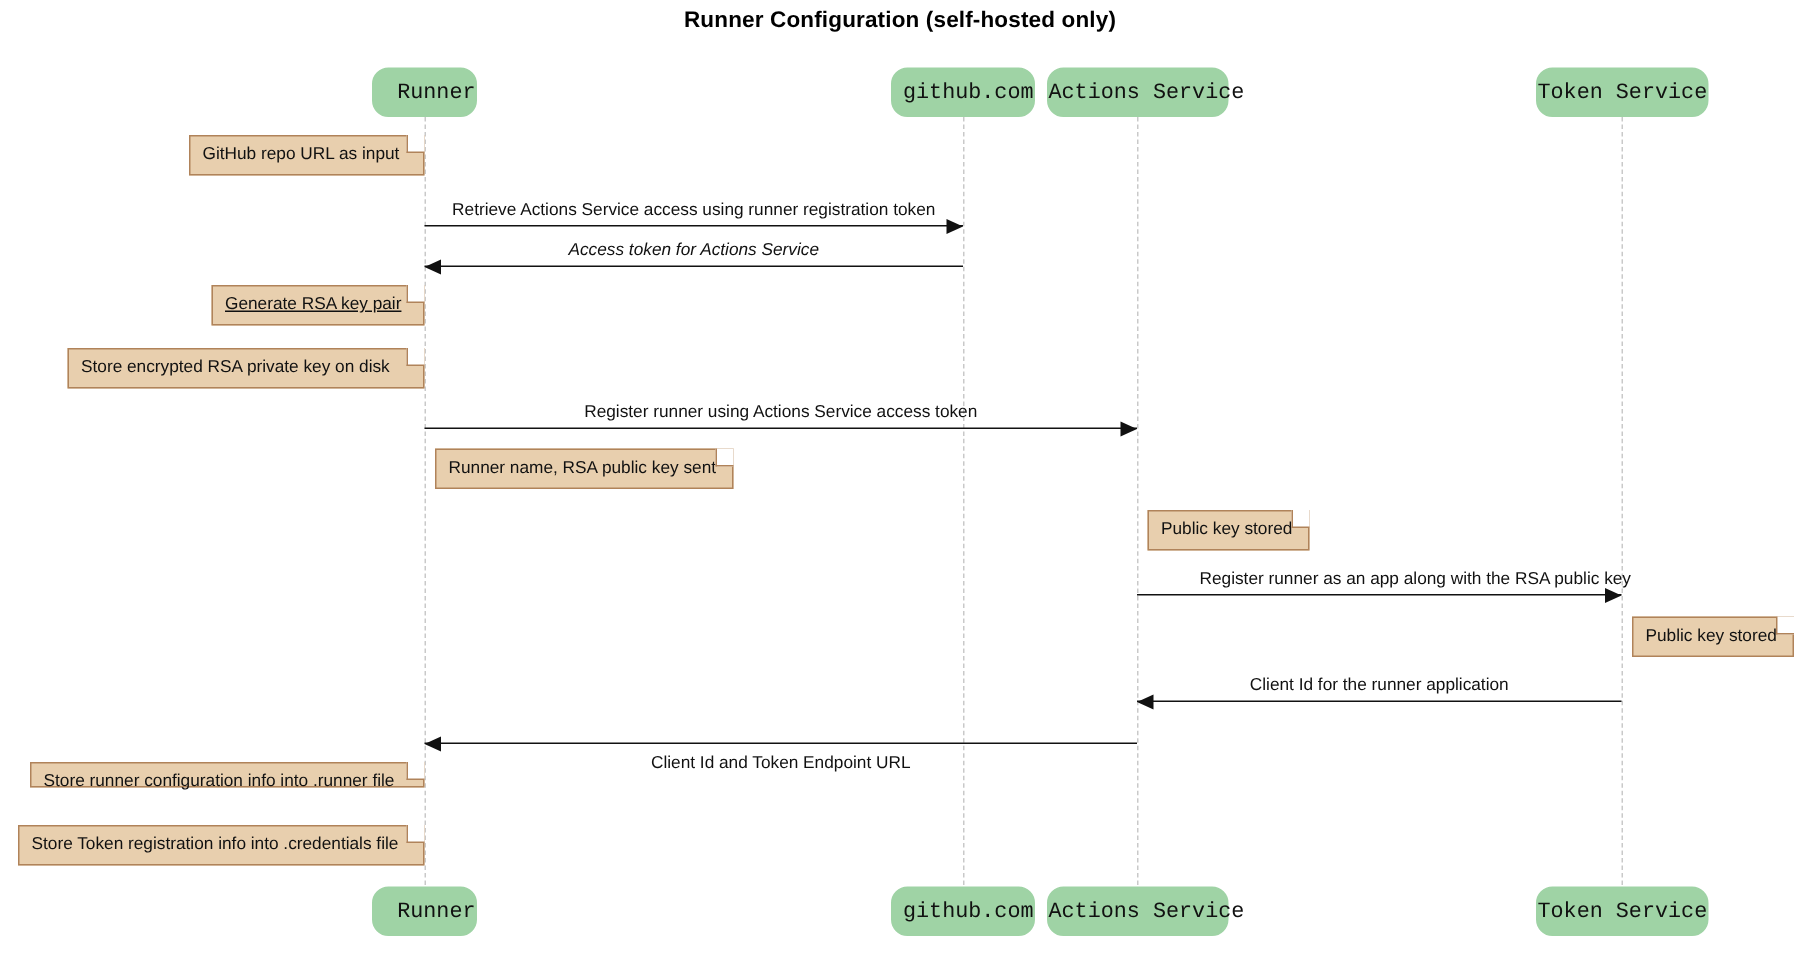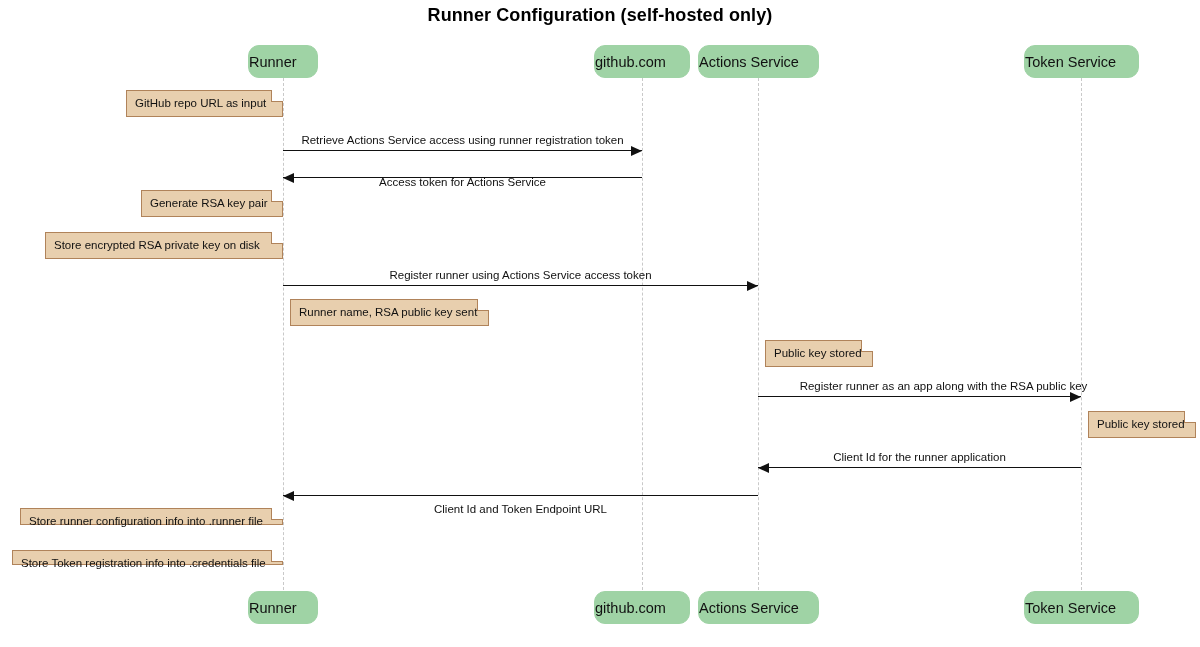--- a/index.html
+++ b/index.html
@@ -17,38 +17,39 @@
     height: 647px;
     overflow: hidden;
     background: #ffffff;
   }
   #title {
     position: absolute;
     top: 5px;
     left: 0;
     width: 1200px;
     text-align: center;
-    font-size: 18px;
+    font-size: 15px;
     font-weight: bold;
     color: #000;
     letter-spacing: 0.1px;
   }
   
   .participant {
     position: absolute;
     background: #9fd3a5;
     border: 1px solid #9fd3a5;
     border-radius: 11px;
     height: 33px;
     line-height: 33px;
-    text-align: left;
+    text-align: right;
     font-size: 14.5px;
     color: #111;
     white-space: nowrap;
     box-sizing: border-box;
+    font-family: Liberation Mono, monospace;
   }
   
   .lifeline {
     position: absolute;
     width: 0;
     border-left: 1px dashed #c9c9c9;
   }
   
   .note {
     position: absolute;
@@ -124,38 +125,38 @@
       <div class="participant" style="left: 594px; width: 96px; top: 591px;">github.com</div>
       <div class="participant" style="left: 698px; width: 121px; top: 591px;">Actions Service</div>
       <div class="participant" style="left: 1024px; width: 115px; top: 591px;">Token Service</div>
     </div>
   <div id="messages">
       <div class="msg" style="left: 283px; width: 359px; top: 150px;"></div>
       <div class="arrowhead right" style="top: 145.5px; left: 631px;"></div>
       <div class="msg-label" style="left: 283px; width: 359px; top: 134px;">Retrieve Actions Service access using runner registration token</div>
       <div class="msg" style="left: 283px; width: 359px; top: 177px;"></div>
       <div class="arrowhead left" style="top: 172.5px; left: 283px;"></div>
-      <div class="msg-label" style="left: 283px; width: 359px; top: 176px;">Access token for Actions Service</div>
+      <div class="msg-label" style="left: 283px; width: 359px; top: 161px; font-style: italic;">Access token for Actions Service</div>
       <div class="msg" style="left: 283px; width: 475px; top: 285px;"></div>
       <div class="arrowhead right" style="top: 280.5px; left: 747px;"></div>
       <div class="msg-label" style="left: 283px; width: 475px; top: 269px;">Register runner using Actions Service access token</div>
       <div class="msg" style="left: 758px; width: 323px; top: 396px;"></div>
       <div class="arrowhead right" style="top: 391.5px; left: 1070px;"></div>
       <div class="msg-label" style="left: 758px; width: 323px; top: 380px; margin-left: 24px;">Register runner as an app along with the RSA public key</div>
       <div class="msg" style="left: 758px; width: 323px; top: 467px;"></div>
       <div class="arrowhead left" style="top: 462.5px; left: 758px;"></div>
       <div class="msg-label" style="left: 758px; width: 323px; top: 451px;">Client Id for the runner application</div>
       <div class="msg" style="left: 283px; width: 475px; top: 495px;"></div>
       <div class="arrowhead left" style="top: 490.5px; left: 283px;"></div>
       <div class="msg-label" style="left: 283px; width: 475px; top: 503px;">Client Id and Token Endpoint URL</div>
     </div>
   <div id="notes">
       <div class="note" style="left: 126px; top: 90px; width: 157px; height: 27px;"><span class="fold"></span><span>GitHub repo URL as input</span></div>
-      <div class="note" style="left: 141px; top: 190px; width: 142px; height: 27px;"><span class="fold"></span><span>Generate RSA key pair</span></div>
+      <div class="note" style="left: 141px; top: 190px; width: 142px; height: 27px; text-decoration: underline;"><span class="fold"></span><span>Generate RSA key pair</span></div>
       <div class="note" style="left: 45px; top: 232px; width: 238px; height: 27px;"><span class="fold"></span><span>Store encrypted RSA private key on disk</span></div>
       <div class="note" style="left: 290px; top: 299px; width: 199px; height: 27px;"><span class="fold"></span><span>Runner name, RSA public key sent</span></div>
       <div class="note" style="left: 765px; top: 340px; width: 108px; height: 27px;"><span class="fold"></span><span>Public key stored</span></div>
       <div class="note" style="left: 1088px; top: 411px; width: 108px; height: 27px;"><span class="fold"></span><span>Public key stored</span></div>
       <div class="note" style="left: 20px; top: 508px; width: 263px; height: 17px;"><span class="fold"></span><span>Store runner configuration info into .runner file</span></div>
-      <div class="note" style="left: 12px; top: 550px; width: 271px; height: 15px;"><span class="fold"></span><span>Store Token registration info into .credentials file</span></div>
+      <div class="note" style="left: 12px; top: 550px; width: 271px; height: 27px;"><span class="fold"></span><span>Store Token registration info into .credentials file</span></div>
     </div>
 
 </div>
 
 </body></html>

